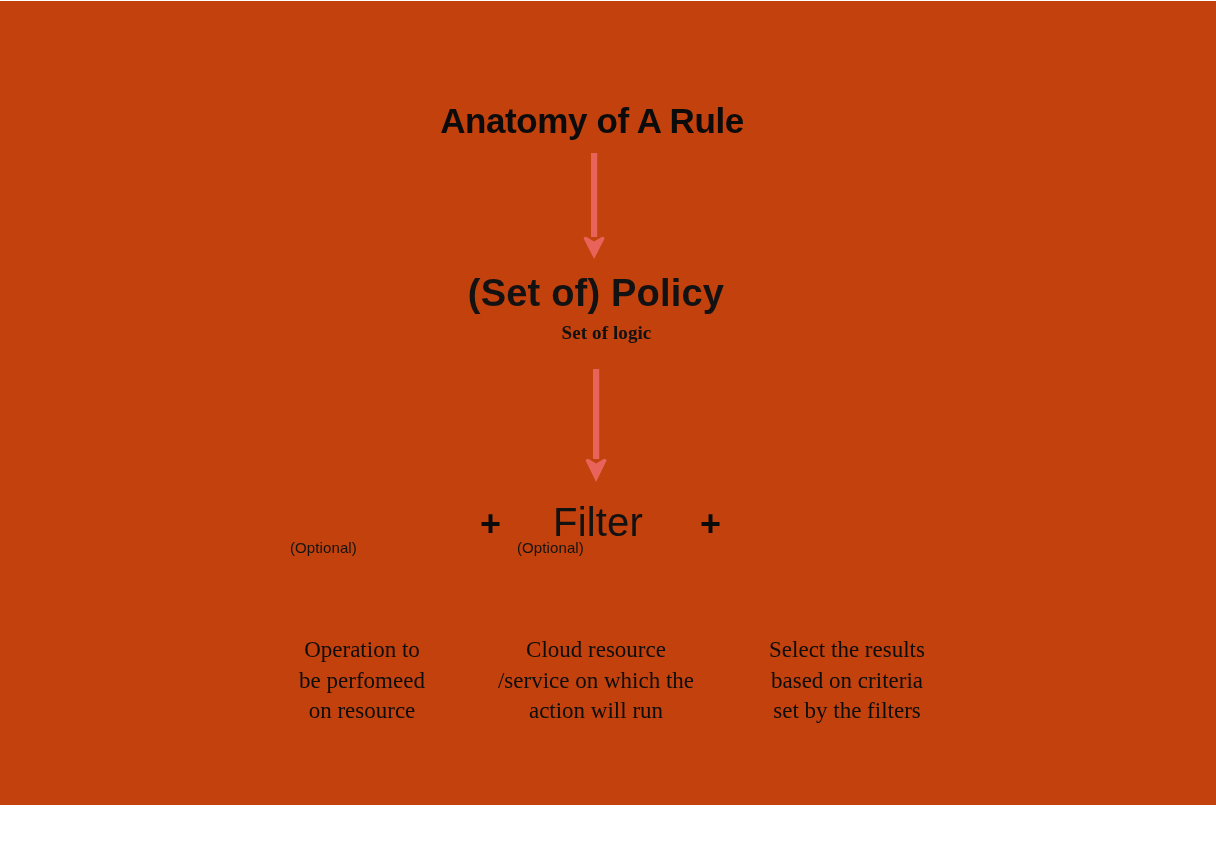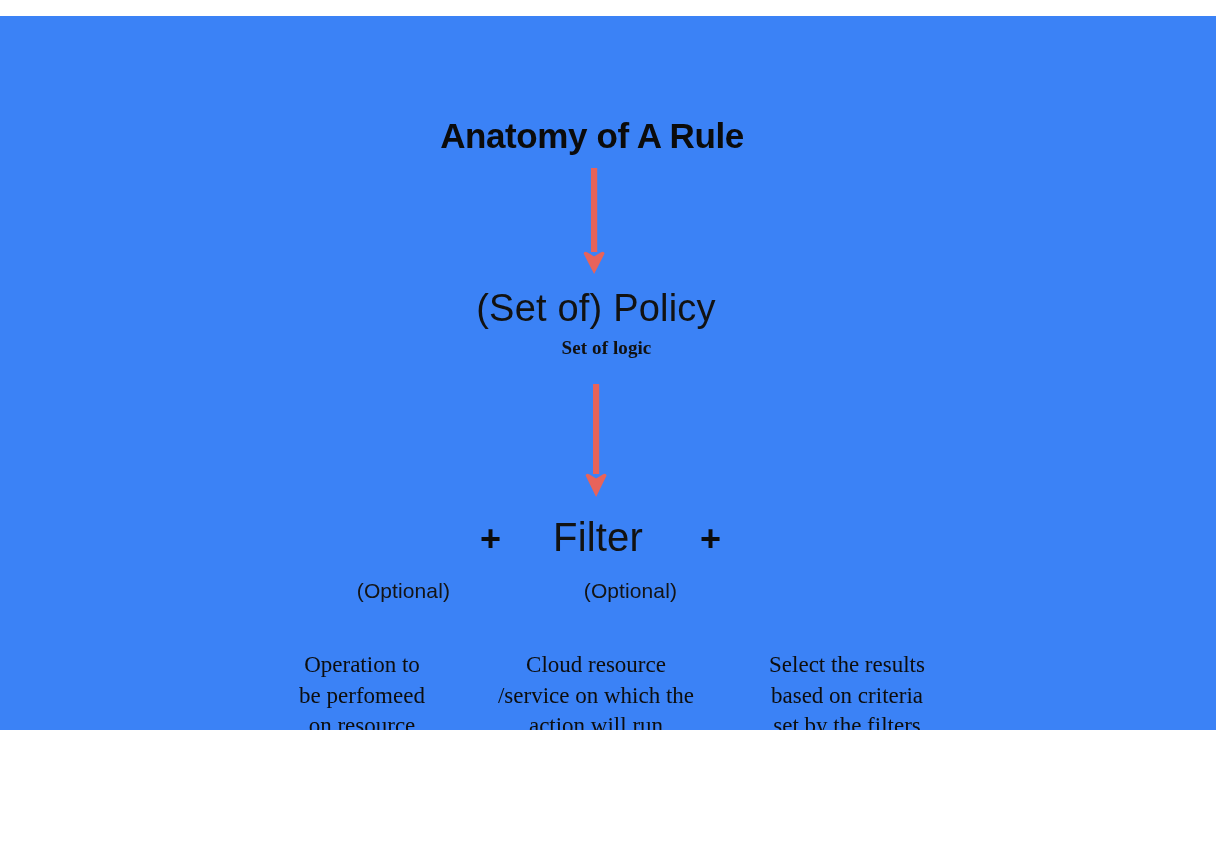--- a/index.html
+++ b/index.html
@@ -10,24 +10,24 @@
   }
   body {
     font-family: "Liberation Sans", sans-serif;
     color: #111111;
     -webkit-font-smoothing: antialiased;
   }
 
   #canvas {
     position: relative;
     width: 1216px;
-    height: 714px;
-    background: #3b82f6;
+    height: 804px;
+    background: #c2410c;
     overflow: hidden;
-    margin: 16px auto;
+    margin: 1px auto;
   }
 
   
   .title {
     position: absolute;
     left: 0;
     top: 100px;
     width: 1184px;
     text-align: center;
     font-family: "Liberation Sans", sans-serif;
@@ -48,21 +48,21 @@
   
   .policy-wrap {
     position: absolute;
     left: 0;
     top: 272px;
     width: 1192px;
     text-align: center;
   }
   .policy-title {
     font-family: "Liberation Sans", sans-serif;
-    font-weight: 400;
+    font-weight: 700;
     font-size: 38px;
     letter-spacing: 0.2px;
     color: #121212;
     line-height: 1.1;
     white-space: nowrap;
   }
   .policy-sub {
     margin-top: 7px;
     font-family: "Liberation Serif", "DejaVu Serif", serif;
     font-weight: 700;
@@ -106,28 +106,28 @@
   
   .term-action   { left: 16px;  }
   .plus-one      { left: 188px; }
   .term-filter   { left: 261px; }
   .plus-two      { left: 408px; }
   .term-resource { left: 449px; }
 
   
   .optional {
     position: absolute;
-    top: 562px;
+    top: 538px;
     font-family: "Liberation Sans", sans-serif;
     font-weight: 300;
-    font-size: 21px;
+    font-size: 15px;
     letter-spacing: 0.1px;
     color: #141414;
     line-height: 1.2;
-    text-align: right;
+    text-align: left;
     white-space: nowrap;
   }
   .optional-action { left: 290px; width: 160px; }
   .optional-filter { left: 517px; width: 160px; }
 
   
   .descriptions {
     position: absolute;
     left: 262px;
     top: 634px;

